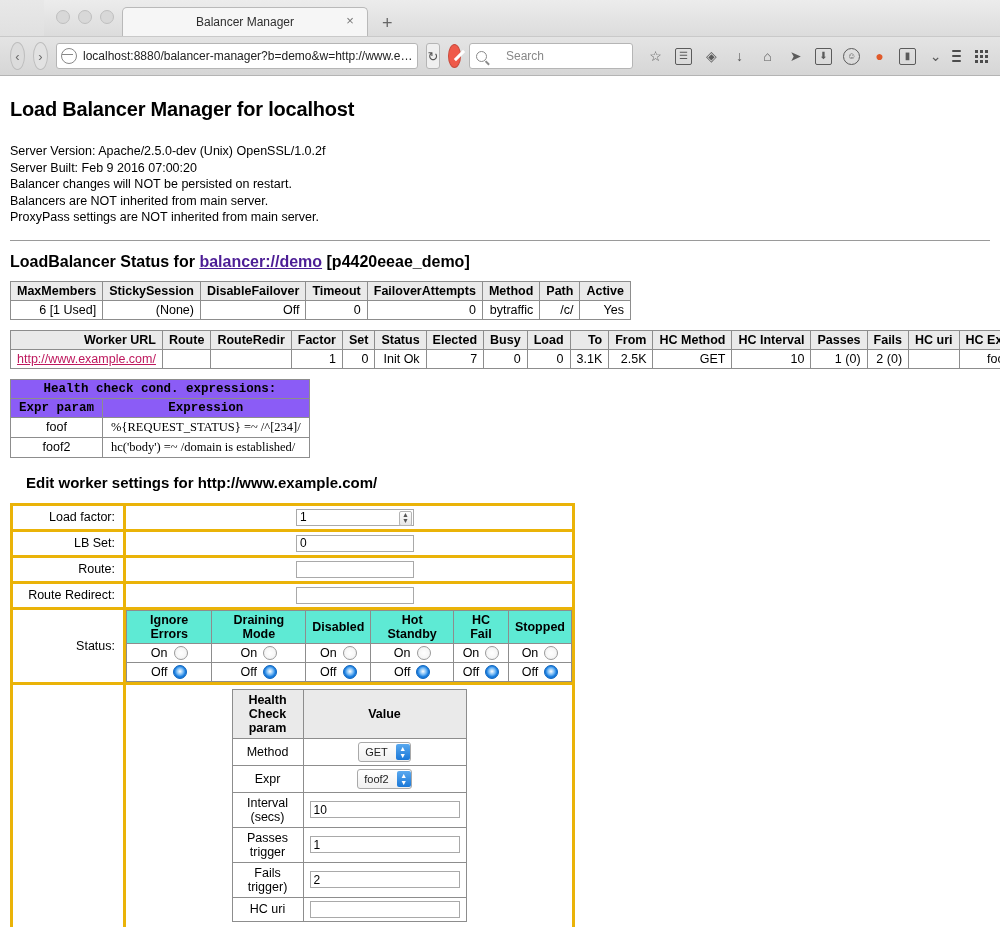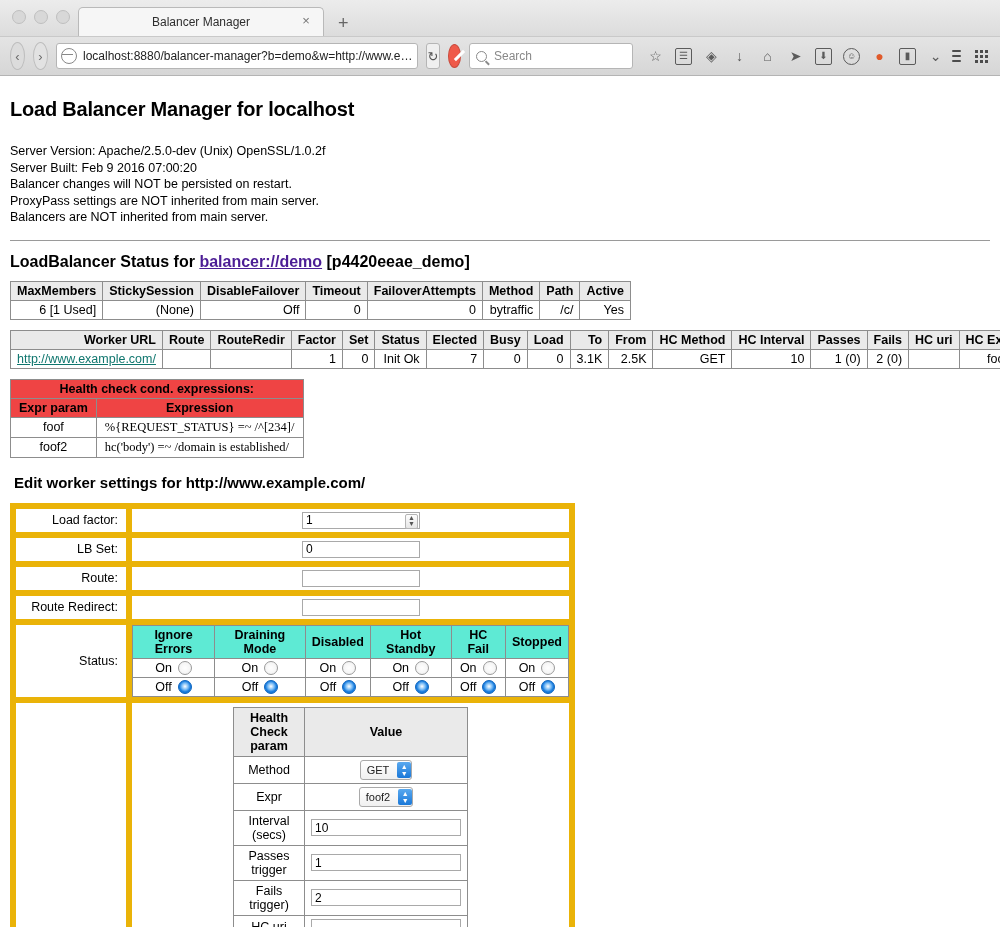--- a/index.html
+++ b/index.html
@@ -19,20 +19,21 @@
     width: 1000px;
     background: linear-gradient(#e8e8e8, #d8d8d8);
     border-bottom: 1px solid #b4b4b4;
   }
   .titlebar {
     height: 36px;
     display: flex;
     align-items: flex-end;
     position: relative;
     background: linear-gradient(#ececec, #dcdcdc);
+    margin-left: 44px;
   }
   .traffic {
     position: absolute;
     left: 12px;
     top: 10px;
     display: flex;
     gap: 8px;
   }
   .traffic span {
     width: 12px;
@@ -166,20 +167,21 @@
     flex: 0 0 150px;
     height: 24px;
     background: #fff;
     border: 1px solid #b5b5b5;
     border-radius: 3px;
     display: flex;
     align-items: center;
     padding: 0 6px;
     font-size: 12px;
     color: #888;
+    gap: 12px;
   }
   .searchbar .mag {
     width: 9px; height: 9px;
     border: 1.5px solid #8a8a8a;
     border-radius: 50%;
     margin-right: 7px;
     position: relative;
     flex: none;
   }
   .searchbar .mag:after {
@@ -270,69 +272,69 @@
     margin: 4px 0 10px 0;
   }
   h2.section a {
     color: #4c1d95;
     text-decoration: underline;
   }
   h3.section {
     font-family: "Liberation Sans", sans-serif;
     font-size: 15px;
     font-weight: bold;
-    margin: 16px 0 12px 4px;
+    margin: 16px 0 12px 16px;
   }
 
   table.data {
     border-collapse: collapse;
     font-family: "Liberation Sans", sans-serif;
     font-size: 12.5px;
     margin-bottom: 10px;
     background: #fff;
   }
   table.data th, table.data td {
     border: 1px solid #8d8d8d;
     padding: 2px 6px;
     text-align: right;
     white-space: nowrap;
   }
   table.data th {
     background: #eaeaea;
     font-weight: bold;
   }
   table.data td a {
-    color: #0f766e;
+    color: #be185d;
     text-decoration: underline;
   }
   td.left { text-align: left; }
 
   table.hc {
     border-collapse: collapse;
     font-family: "Liberation Sans", sans-serif;
     font-size: 12.5px;
     margin-bottom: 6px;
   }
   table.hc th, table.hc td {
     border: 1px solid #8d8d8d;
     padding: 2px 8px;
     text-align: center;
   }
-  table.hc th { background: #ef4444; font-weight: bold; }
+  table.hc th { background: #8b5cf6; font-weight: bold; font-family: Liberation Mono, monospace; }
   table.hc td.expr { text-align: left; font-family: "Liberation Serif", serif; }
 
   
   table.form {
     border-collapse: collapse;
     font-family: "Liberation Sans", sans-serif;
     font-size: 12.5px;
     width: 565px;
   }
   table.form > tbody > tr > td {
-    border: 6px solid #eab308;
+    border: 3px solid #eab308;
     padding: 3px 6px;
   }
   td.flabel {
     width: 96px;
     text-align: right;
     padding-right: 8px !important;
     white-space: nowrap;
   }
   td.fvalue { padding-left: 170px !important; }
   input.txt {
@@ -506,22 +508,22 @@
 </div>
 
 <div class="page">
 
   <h1 class="page-title">Load Balancer Manager for localhost</h1>
 
   <div class="serverinfo">
     <div>Server Version: Apache/2.5.0-dev (Unix) OpenSSL/1.0.2f</div>
     <div>Server Built: Feb 9 2016 07:00:20</div>
     <div>Balancer changes will NOT be persisted on restart.</div>
+    <div>Balancers are NOT inherited from main server.</div>
     <div>ProxyPass settings are NOT inherited from main server.</div>
-    <div>Balancers are NOT inherited from main server.</div>
   </div>
 
   <hr class="rule">
 
   <h2 class="section">
     <span>LoadBalancer Status for </span><a href="#">balancer://demo</a><span> [p4420eeae_demo]</span>
   </h2>
 
   <table class="data">
     <thead>

